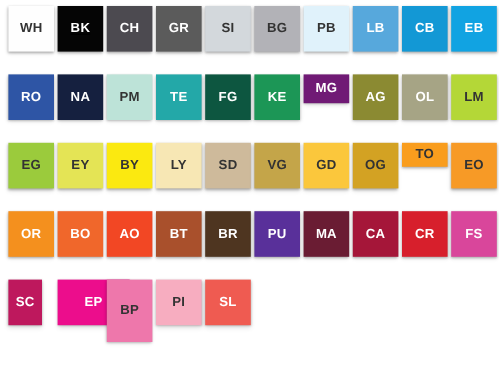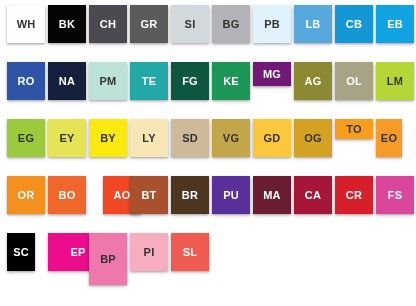--- a/index.html
+++ b/index.html
@@ -135,32 +135,32 @@
       </div>
       <div class="swatch" title="GD" style="left: 246px; width: 38px; height: 38px; background: rgb(251, 199, 60);">
         <span class="swatch-label" style="color: rgb(51, 51, 51);">GD</span>
       </div>
       <div class="swatch" title="OG" style="left: 287px; width: 38px; height: 38px; background: rgb(211, 162, 35);">
         <span class="swatch-label" style="color: rgb(51, 51, 51);">OG</span>
       </div>
       <div class="swatch" title="TO" style="left: 328px; width: 38px; height: 20px; background: rgb(249, 157, 29);">
         <span class="swatch-label" style="color: rgb(51, 51, 51);">TO</span>
       </div>
-      <div class="swatch" title="EO" style="left: 369px; width: 26px; height: 38px; background: rgb(247, 154, 38);">
+      <div class="swatch" title="EO" style="left: 369px; width: 38px; height: 38px; background: rgb(247, 154, 38);">
         <span class="swatch-label" style="color: rgb(51, 51, 51);">EO</span>
       </div>
     </div>
     <div class="swatch-row" style="top: 176px;">
       <div class="swatch" title="OR" style="left: 0px; width: 38px; height: 38px; background: rgb(244, 144, 30);">
         <span class="swatch-label" style="color: rgb(255, 255, 255);">OR</span>
       </div>
       <div class="swatch" title="BO" style="left: 41px; width: 38px; height: 38px; background: rgb(240, 103, 43);">
         <span class="swatch-label" style="color: rgb(255, 255, 255);">BO</span>
       </div>
-      <div class="swatch" title="AO" style="left: 96px; width: 38px; height: 38px; background: rgb(242, 71, 36);">
+      <div class="swatch" title="AO" style="left: 82px; width: 38px; height: 38px; background: rgb(242, 71, 36);">
         <span class="swatch-label" style="color: rgb(255, 255, 255);">AO</span>
       </div>
       <div class="swatch" title="BT" style="left: 123px; width: 38px; height: 38px; background: rgb(169, 80, 44);">
         <span class="swatch-label" style="color: rgb(255, 255, 255);">BT</span>
       </div>
       <div class="swatch" title="BR" style="left: 164px; width: 38px; height: 38px; background: rgb(78, 53, 32);">
         <span class="swatch-label" style="color: rgb(255, 255, 255);">BR</span>
       </div>
       <div class="swatch" title="PU" style="left: 205px; width: 38px; height: 38px; background: rgb(89, 48, 154);">
         <span class="swatch-label" style="color: rgb(255, 255, 255);">PU</span>
@@ -172,21 +172,21 @@
         <span class="swatch-label" style="color: rgb(255, 255, 255);">CA</span>
       </div>
       <div class="swatch" title="CR" style="left: 328px; width: 38px; height: 38px; background: rgb(215, 31, 44);">
         <span class="swatch-label" style="color: rgb(255, 255, 255);">CR</span>
       </div>
       <div class="swatch" title="FS" style="left: 369px; width: 38px; height: 38px; background: rgb(217, 70, 155);">
         <span class="swatch-label" style="color: rgb(255, 255, 255);">FS</span>
       </div>
     </div>
     <div class="swatch-row" style="top: 233px;">
-      <div class="swatch" title="SC" style="left: 0px; width: 28px; height: 38px; background: #000000;">
+      <div class="swatch" title="SC" style="left: 0px; width: 28px; height: 38px; background: #be185d;">
         <span class="swatch-label" style="color: rgb(255, 255, 255);">SC</span>
       </div>
       <div class="swatch" title="EP" style="left: 41px; width: 60px; height: 38px; background: rgb(236, 13, 140);">
         <span class="swatch-label" style="color: rgb(255, 255, 255);">EP</span>
       </div>
       <div class="swatch" title="BP" style="left: 82px; width: 38px; height: 52px; background: rgb(238, 119, 171);">
         <span class="swatch-label" style="color: rgb(51, 51, 51);">BP</span>
       </div>
       <div class="swatch" title="PI" style="left: 123px; width: 38px; height: 38px; background: rgb(247, 173, 192);">
         <span class="swatch-label" style="color: rgb(51, 51, 51);">PI</span>

